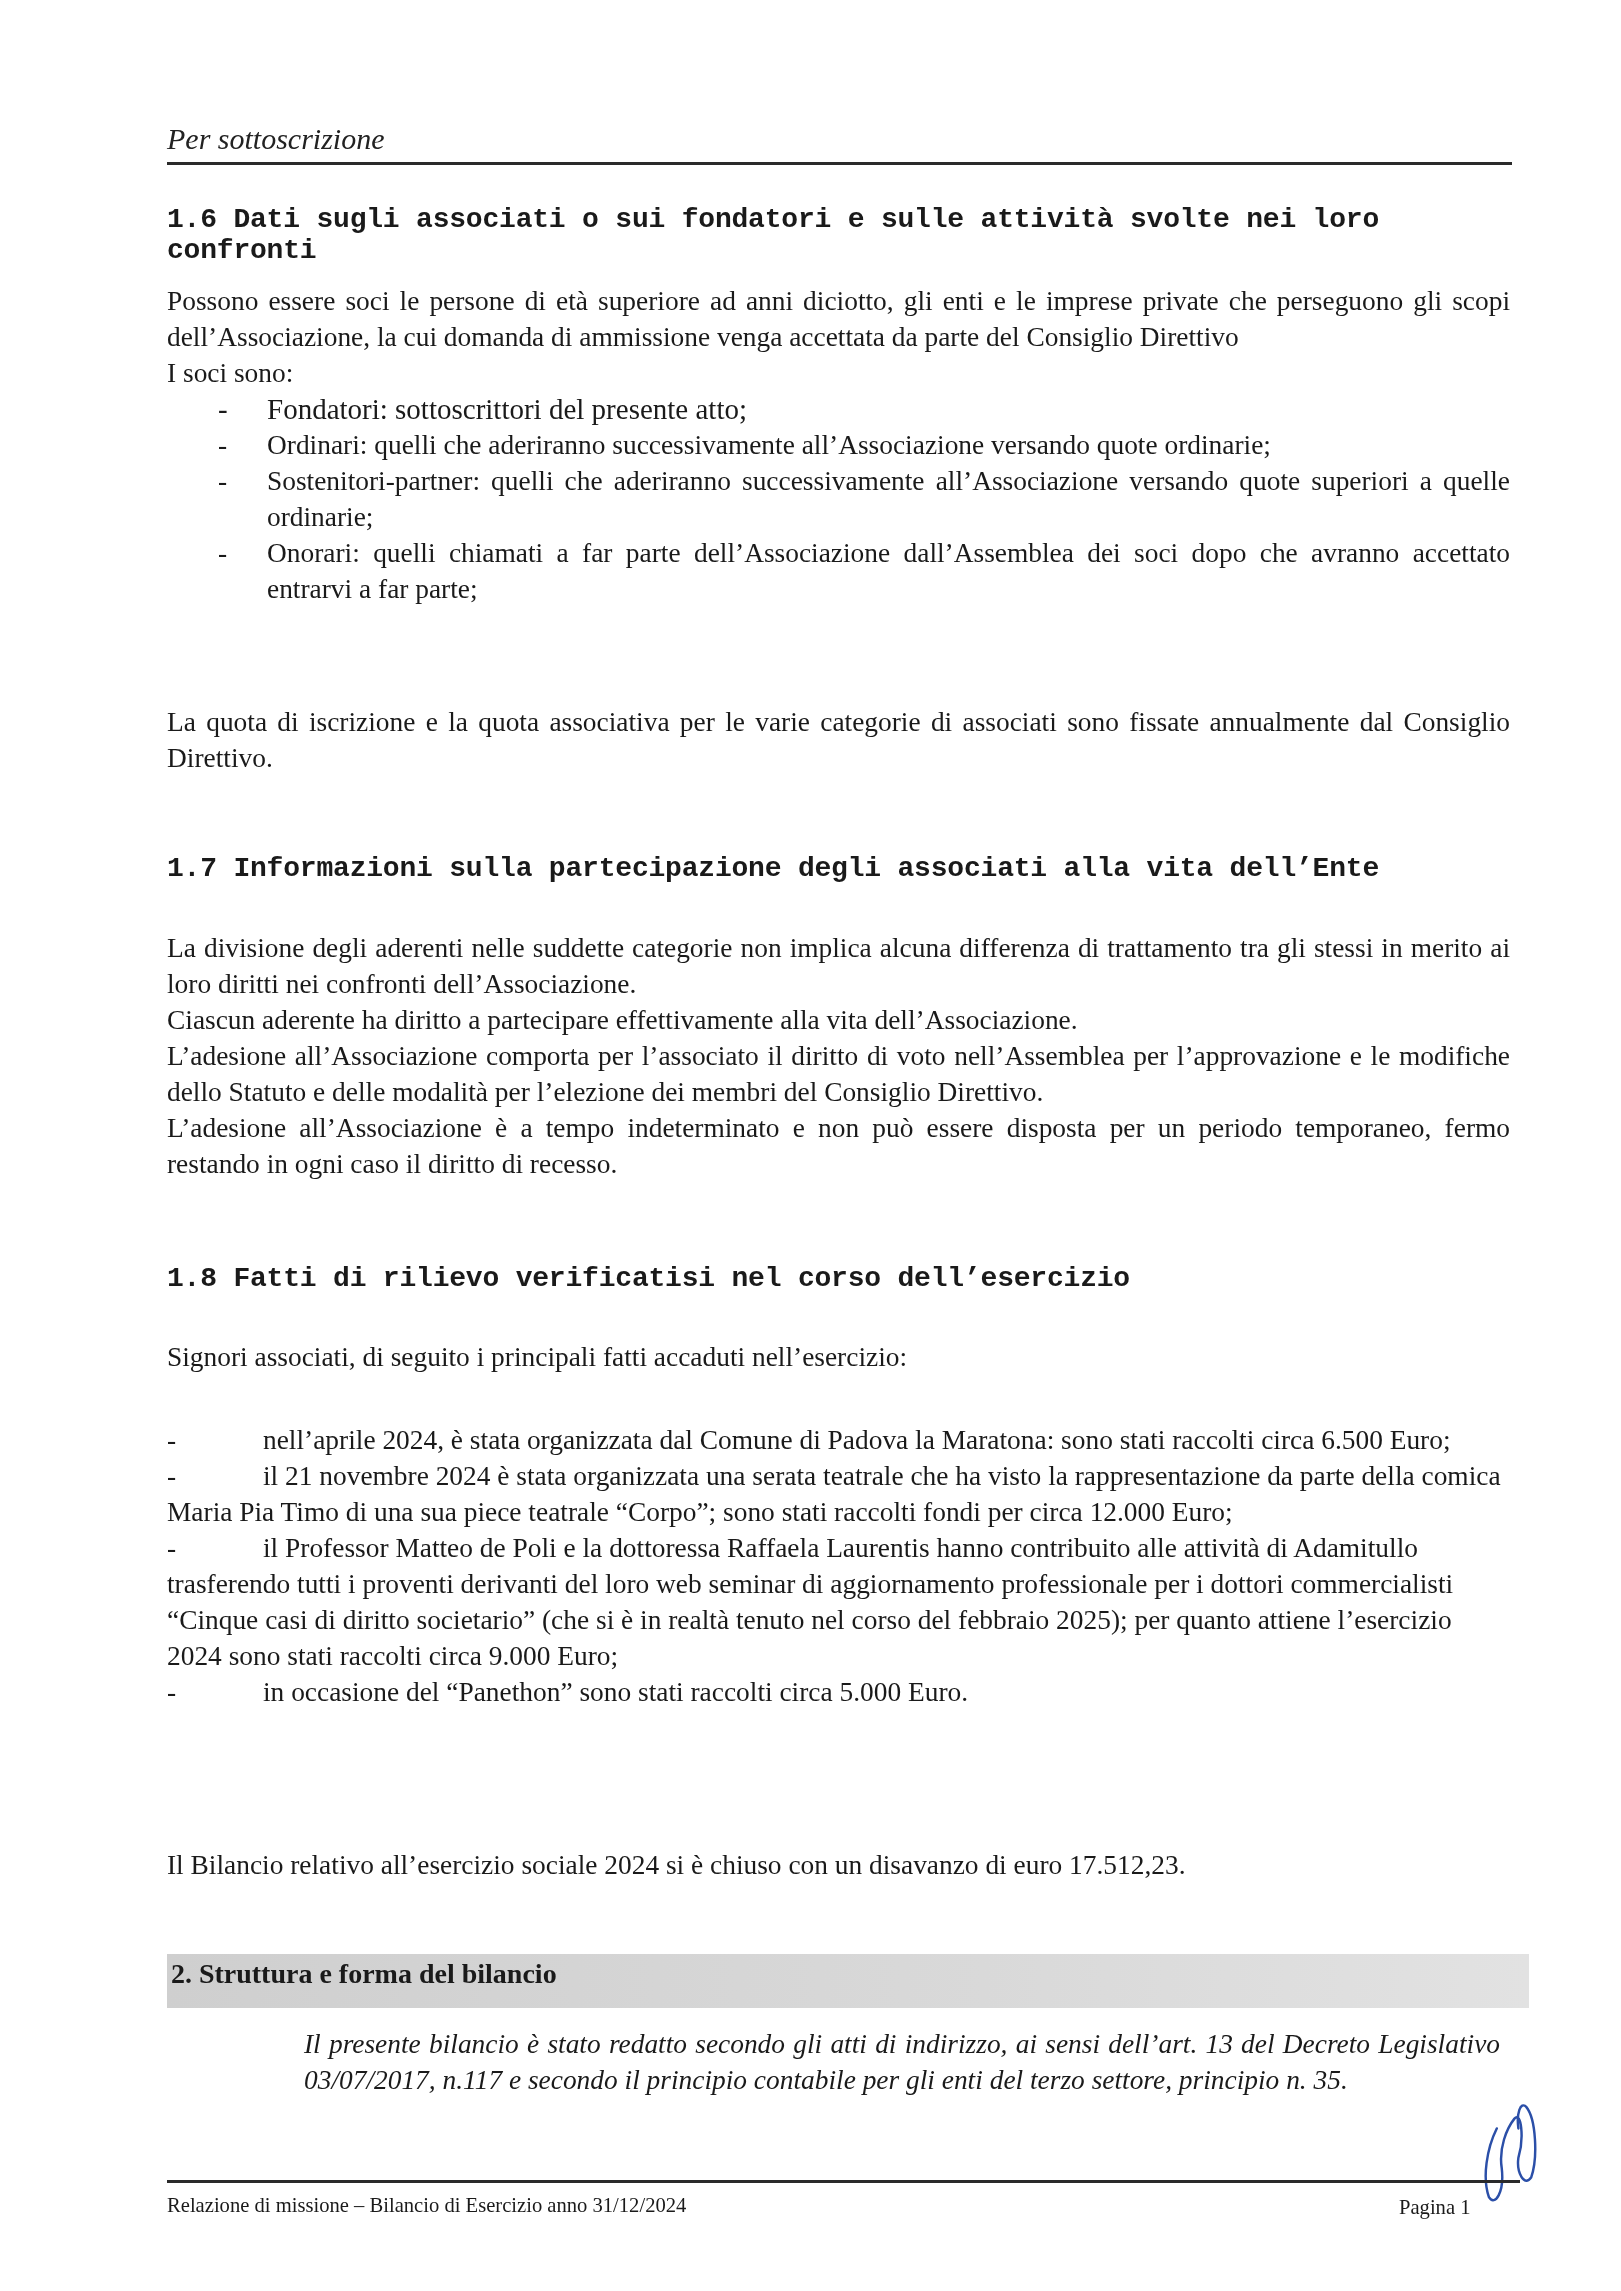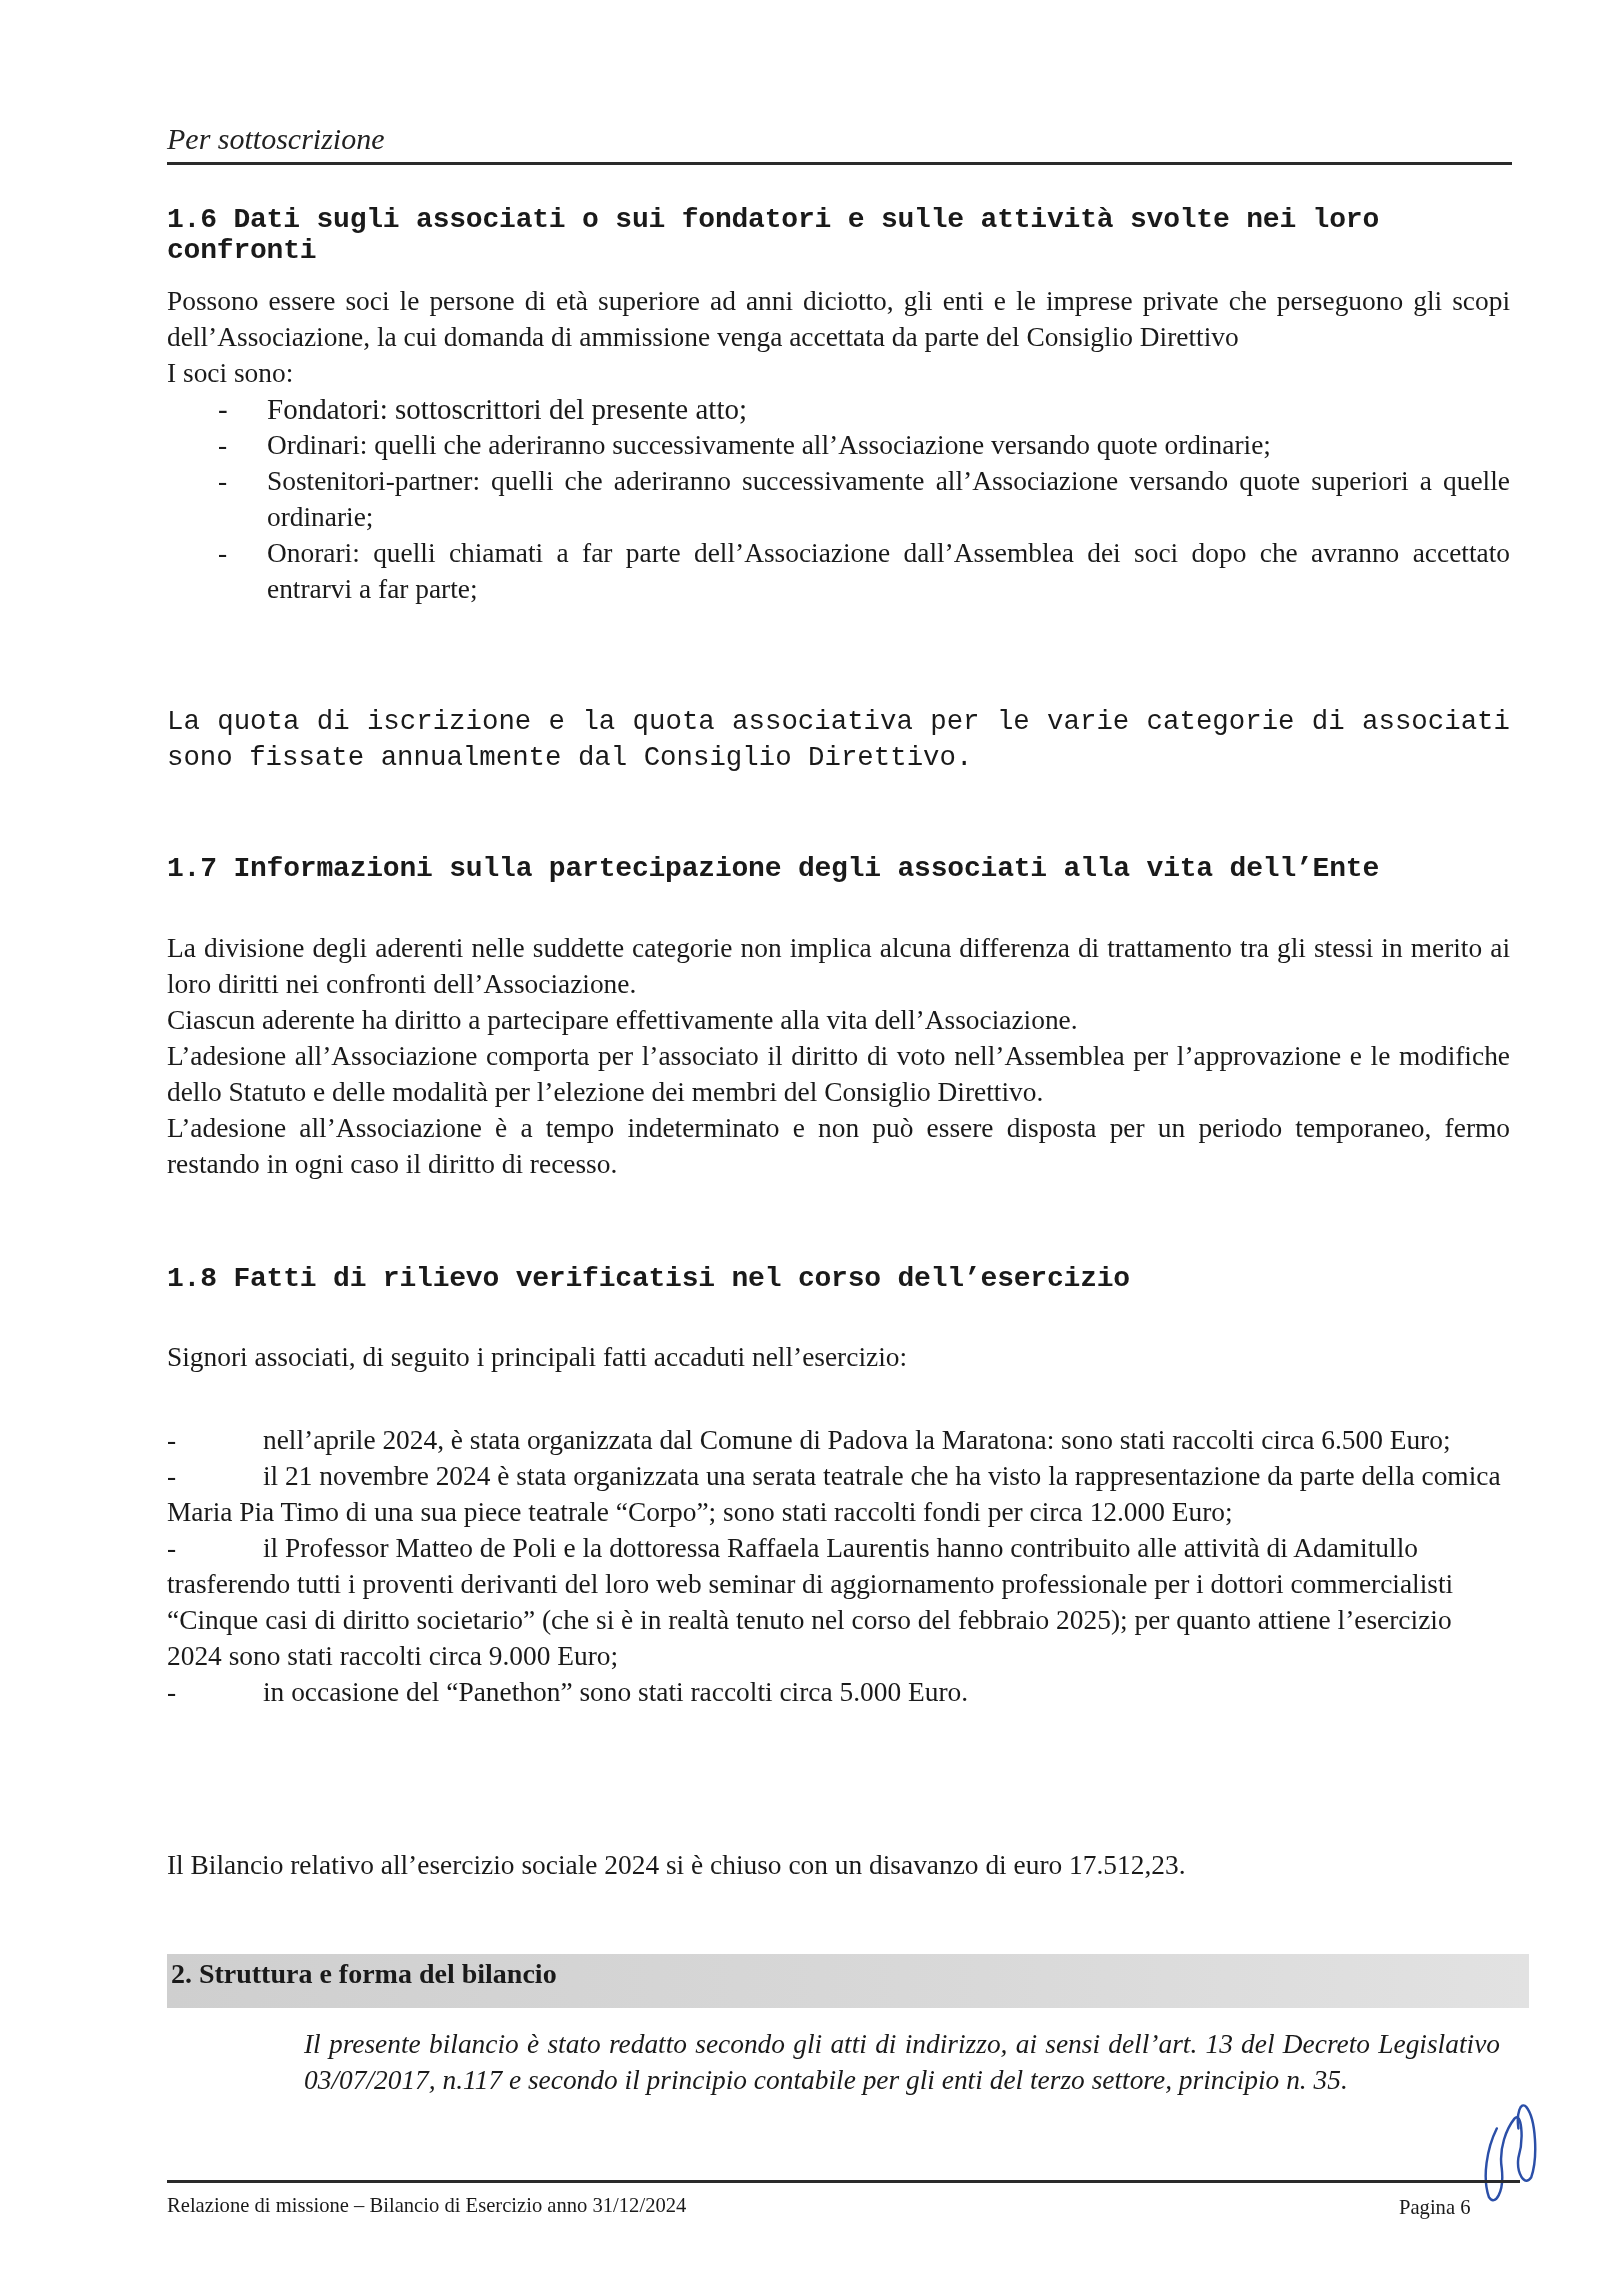--- a/index.html
+++ b/index.html
@@ -58,21 +58,21 @@
   <div class="content" style="top:257px;">
     <p class="body">Possono essere soci le persone di età superiore ad anni diciotto, gli enti e le imprese private che perseguono gli scopi dell’Associazione, la cui domanda di ammissione venga accettata da parte del Consiglio Direttivo</p>
     <p class="body">I soci sono:</p>
     <ul class="list">
       <li class="big"><span class="dash">-</span><span>Fondatori: sottoscrittori del presente atto;</span></li>
       <li><span class="dash">-</span><span>Ordinari: quelli che aderiranno successivamente all’Associazione versando quote ordinarie;</span></li>
       <li><span class="dash">-</span><span>Sostenitori-partner: quelli che aderiranno successivamente all’Associazione versando quote superiori a quelle ordinarie;</span></li>
       <li><span class="dash">-</span><span>Onorari: quelli chiamati a far parte dell’Associazione dall’Assemblea dei soci dopo che avranno accettato entrarvi a far parte;</span></li>
     </ul>
   </div>
-  <div class="content" style="top:678px;font-family:Liberation Mono, monospace;">
+  <div class="content" style="top:678px;">
     <p class="body">La quota di iscrizione e la quota associativa per le varie categorie di associati sono fissate annualmente dal Consiglio Direttivo.</p>
   </div>
 
   <div class="content" style="top:827px;">
     <h2 class="sec">1.7 Informazioni sulla partecipazione degli associati alla vita dell’Ente</h2>
   </div>
   <div class="content" style="top:904px;">
     <p class="body">La divisione degli aderenti nelle suddette categorie non implica alcuna differenza di trattamento tra gli stessi in merito ai loro diritti nei confronti dell’Associazione.</p>
     <p class="body">Ciascun aderente ha diritto a partecipare effettivamente alla vita dell’Associazione.</p>
     <p class="body">L’adesione all’Associazione comporta per l’associato il diritto di voto nell’Assemblea per l’approvazione e le modifiche dello Statuto e delle modalità per l’elezione dei membri del Consiglio Direttivo.</p>
@@ -103,16 +103,16 @@
   <div class="indented">
     <p class="body">Il presente bilancio è stato redatto secondo gli atti di indirizzo, ai sensi dell’art. 13 del Decreto Legislativo 03/07/2017, n.117 e secondo il principio contabile per gli enti del terzo settore, principio n. 35.</p>
   </div>
 
   <svg class="signature" viewBox="0 0 70 110">
     <path d="M20 30 C 10 50, 5 80, 12 100 C 18 110, 28 95, 25 70 C 22 50, 30 30, 38 20 C 45 12, 48 40, 42 60 C 40 75, 48 90, 55 80 C 62 60, 60 20, 50 8 C 44 2, 40 15, 42 30" fill="none" stroke="#2b4fa8" stroke-width="2.5" stroke-linecap="round"></path>
   </svg>
 
   <div class="footer-rule"></div>
   <div class="footer-left">Relazione di missione – Bilancio di Esercizio anno 31/12/2024</div>
-  <div class="footer-right">Pagina 6</div>
+  <div class="footer-right">Pagina 1</div>
   <div class="bottom-rule"></div>
 </div>
 
 
 </body></html>

